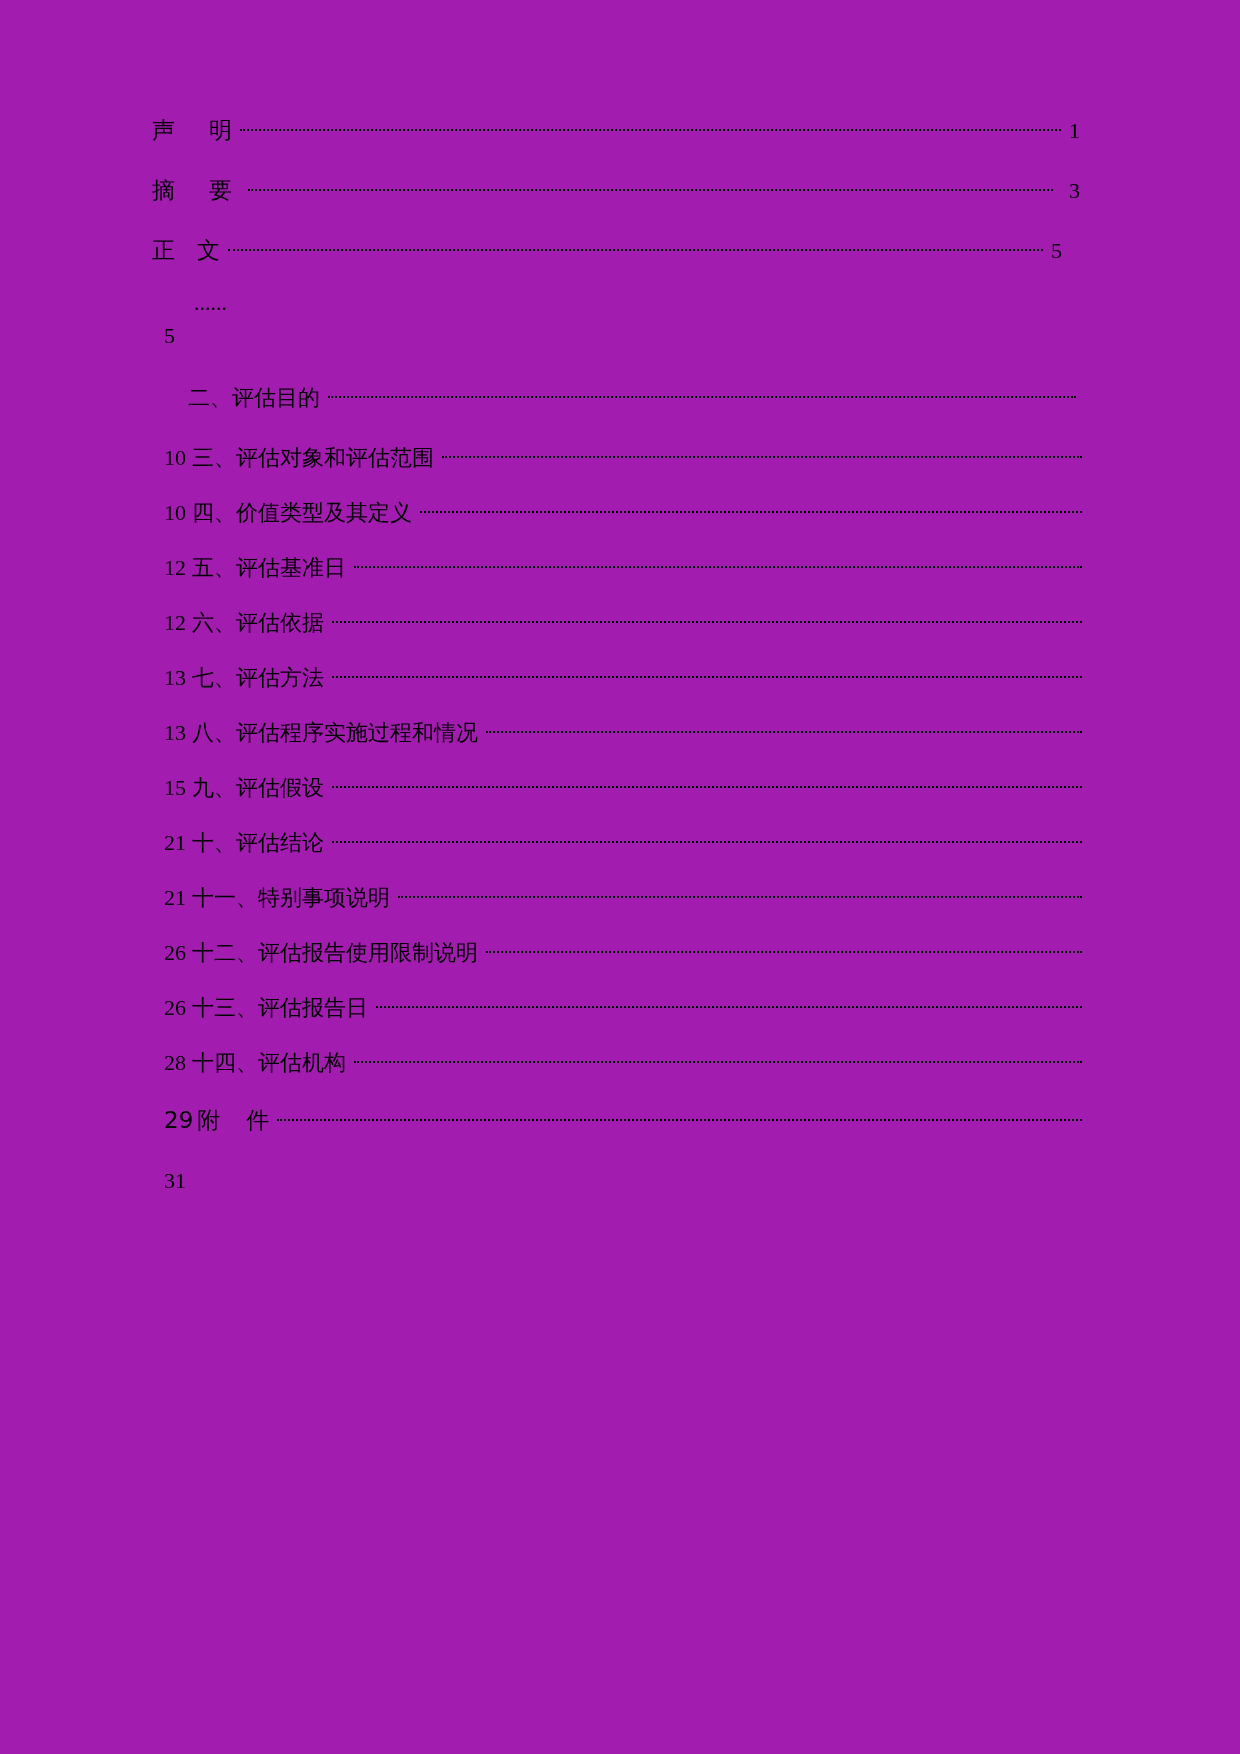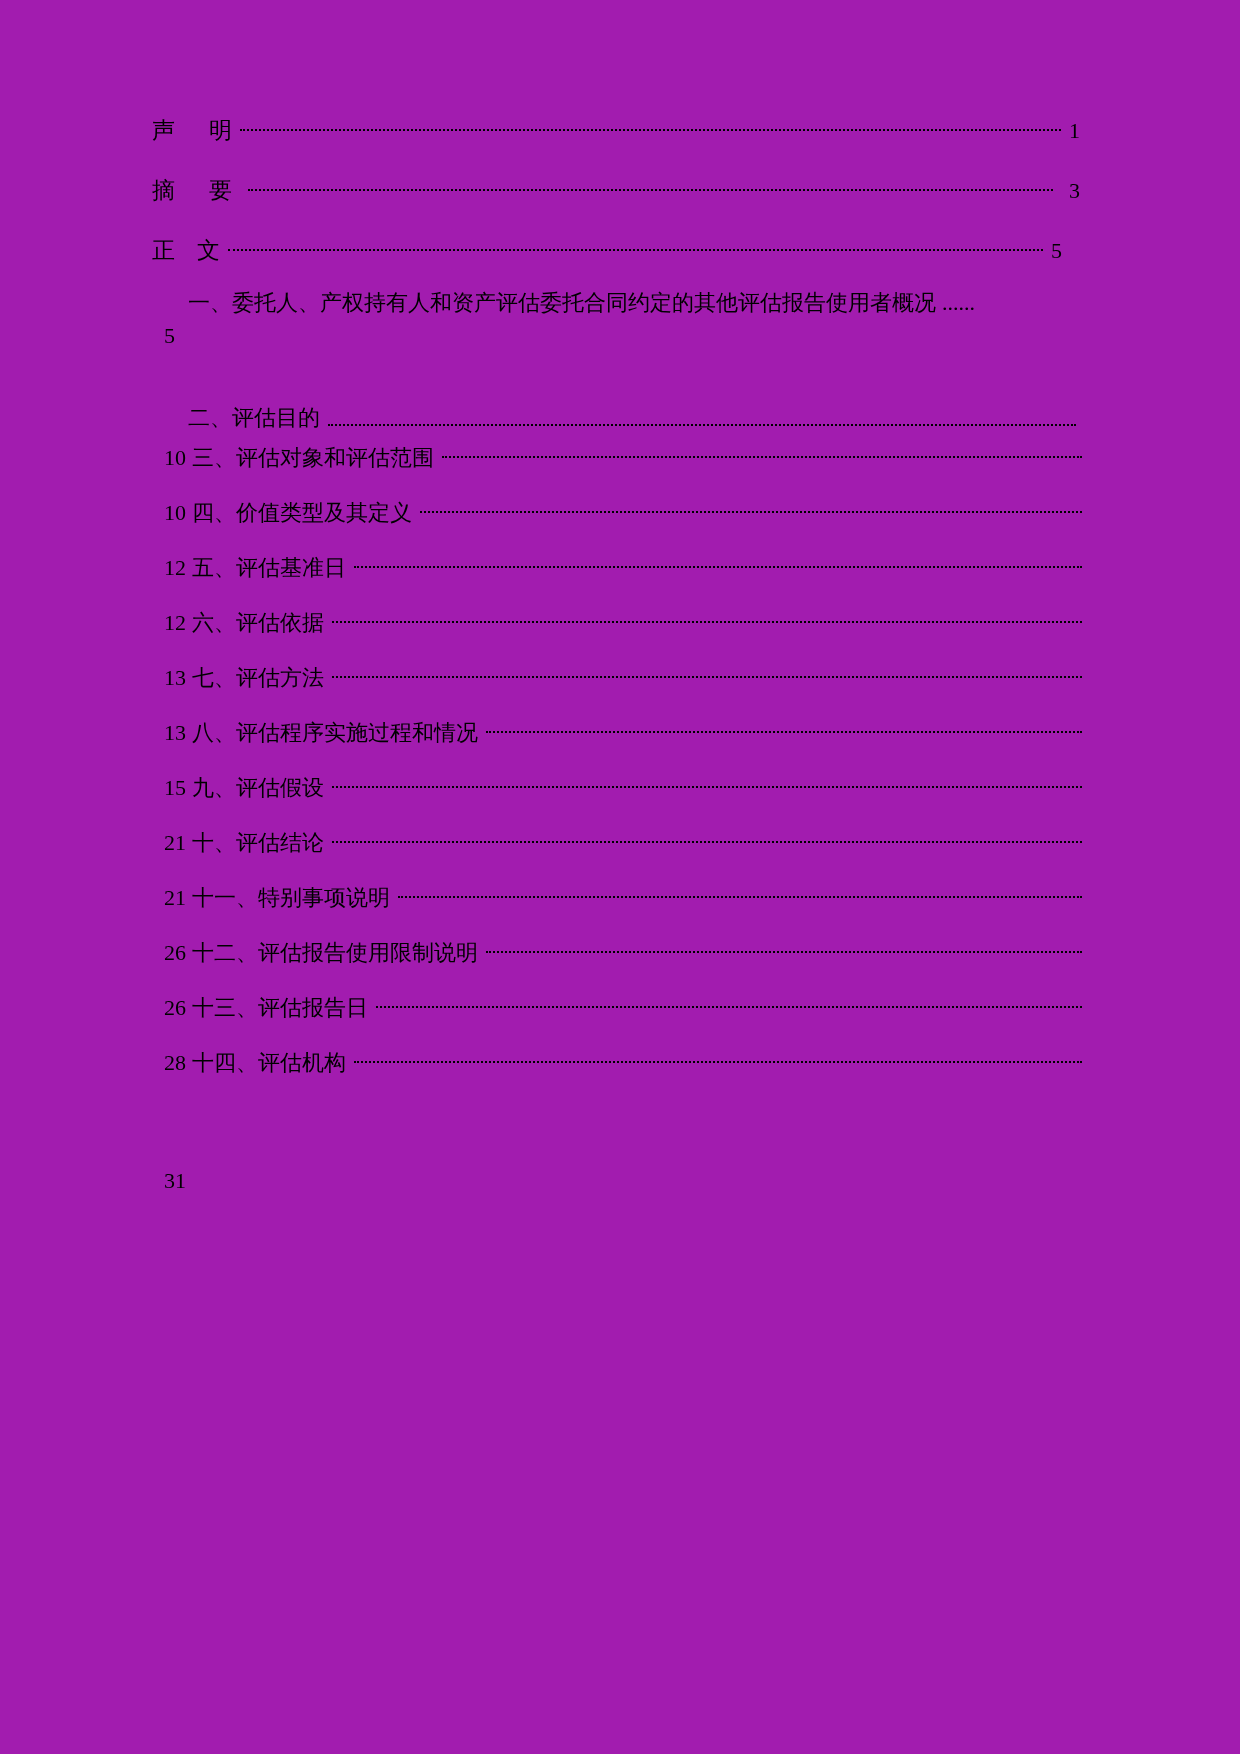--- a/index.html
+++ b/index.html
@@ -98,26 +98,25 @@
 
   <div class="row head" style="left:152px; top:228px; width:910px;text-align:center;">
     <span class="label">
       <span>正</span><span class="gap" style="width:22px"></span><span>文</span>
     </span>
     <span class="leader"></span>
     <span class="pnum">5</span>
   </div>
 
   <div class="row serif" style="left:188px; top:288px; width:900px;">
-    <span class="label">一、委托人、产权持有人和资产评估委托合同约定的其他评估报告使用者概况</span>
     <span class="pnum" style="margin-left:6px">......</span>
   </div>
   <div class="standalone" style="left:164px; top:321px;">5</div>
 
-  <div class="row serif" style="left:188px; top:403px; width:888px;align-items:flex-end;">
+  <div class="row serif" style="left:188px; top:375px; width:888px;">
     <span class="label">二、评估目的</span>
     <span class="leader"></span>
   </div>
 
   <div class="row serif" style="left:164px; top:435px; width:918px;">
     <span class="lead-num">10</span>
     <span class="label">三、评估对象和评估范围</span>
     <span class="leader"></span>
   </div>
 
@@ -180,16 +179,23 @@
     <span class="label">十三、评估报告日</span>
     <span class="leader"></span>
   </div>
 
   <div class="row serif" style="left:164px; top:1040px; width:918px;">
     <span class="lead-num">28</span>
     <span class="label">十四、评估机构</span>
     <span class="leader"></span>
   </div>
 
+  <div class="row head" style="left:164px; top:1098px; width:918px;">
+    <span class="head-lead-num">29</span>
+    <span class="label">
+      <span>附</span><span class="gap" style="width:26px"></span><span>件</span>
+    </span>
+    <span class="leader"></span>
+  </div>
 
   <div class="standalone" style="left:164px; top:1150px;margin-top:16px;">31</div>
 
 </div>
 
 </body></html>

